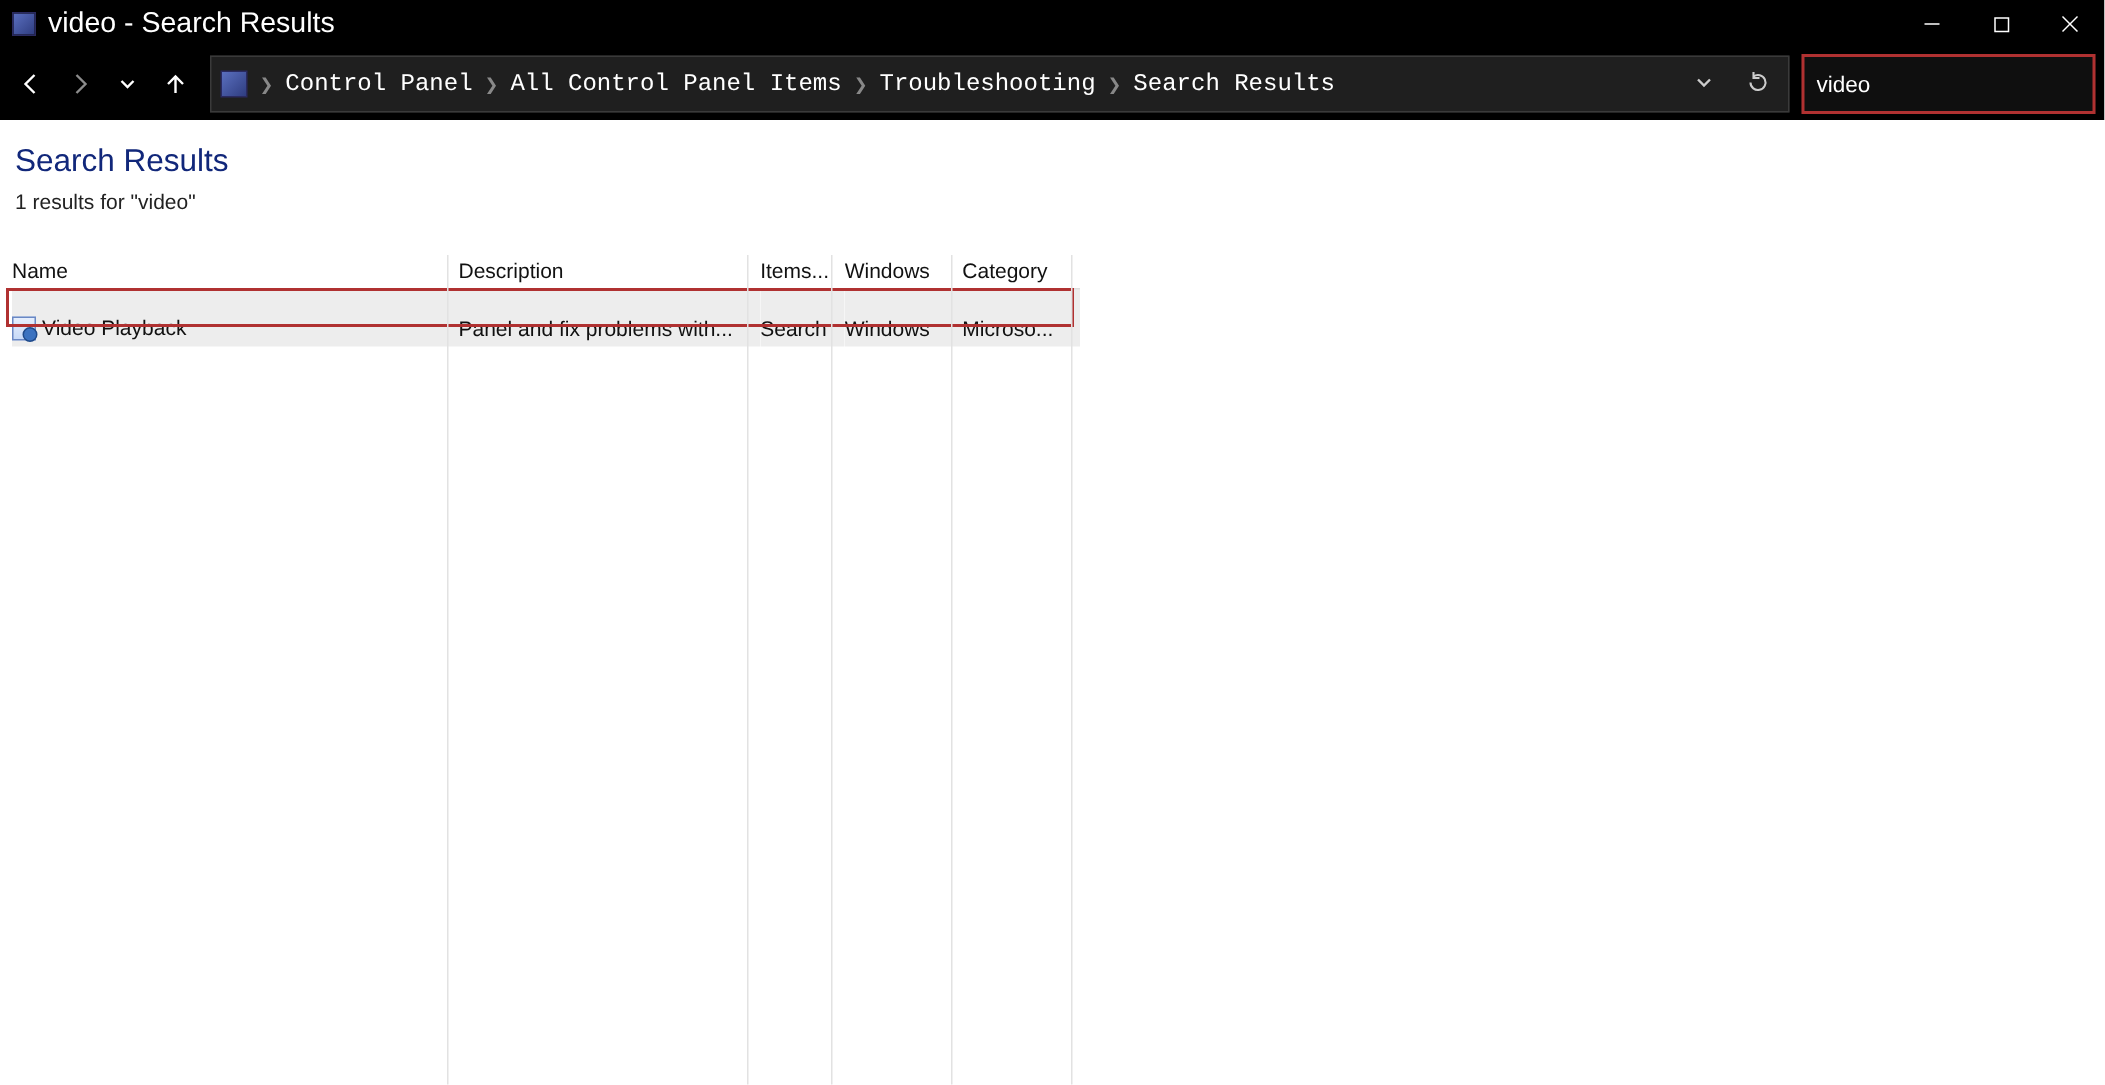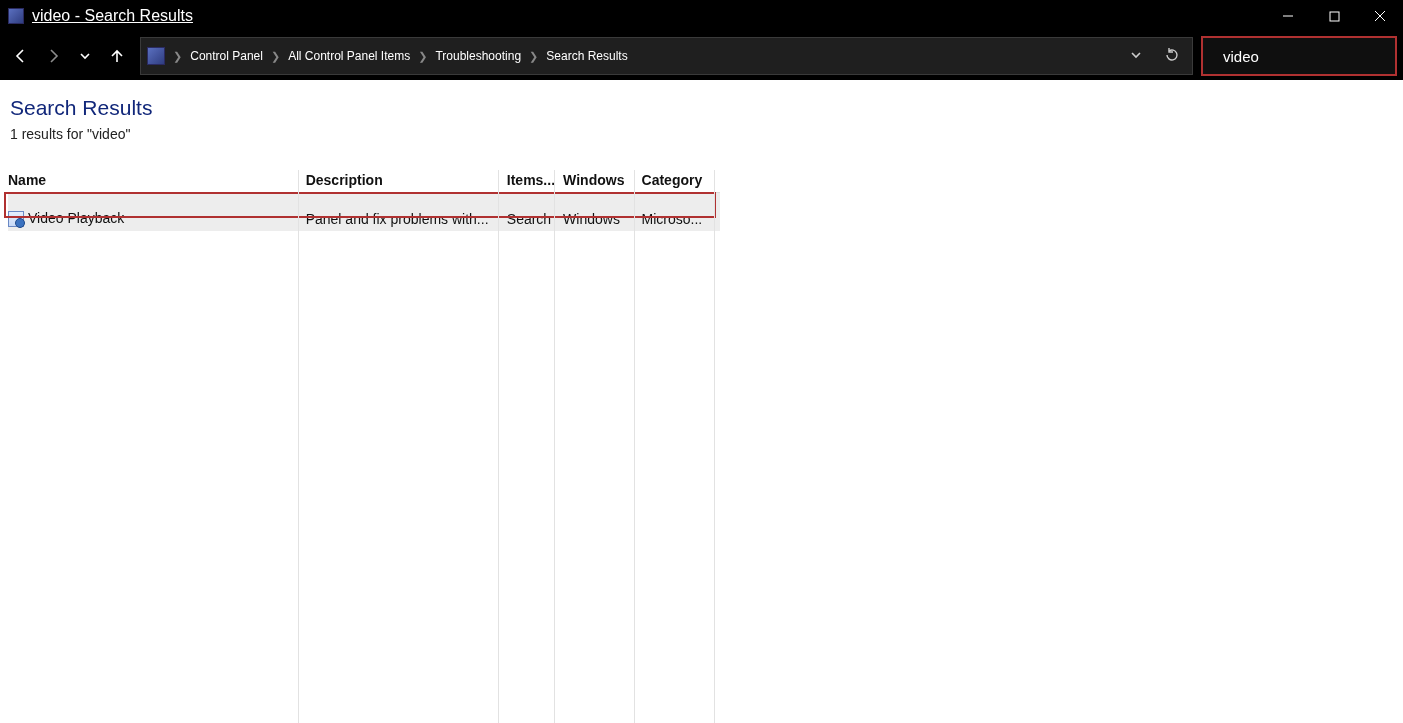--- a/index.html
+++ b/index.html
@@ -21,21 +21,21 @@
     display: flex;
     align-items: center;
     padding-left: 8px;
   }
   .title-bar .app-icon {
     width: 16px; height: 16px;
     background: linear-gradient(135deg,#5a6fbf 0%,#2f3d80 100%);
     border: 1px solid #2a2a60;
     margin-right: 8px;
   }
-  .title-bar .title-text { font-size: 16px; color: #fff; text-decoration: underline; }
+  .title-bar .title-text { font-size: 19px; color: #fff; }
   .title-bar .spacer { flex: 1; }
   .win-btn {
     width: 46px; height: 32px;
     display:flex; align-items:center; justify-content:center;
     color:#fff; font-size:12px;
   }
   .win-btn svg { stroke:#fff; fill:none; }
 
   
   .nav-bar {
@@ -59,39 +59,39 @@
     margin: 0 6px;
     background: #1f1f1f;
     border: 1px solid #3a3a3a;
     display:flex;
     align-items:center;
     padding: 0 6px;
     color:#fff;
     gap:8px;
     overflow:hidden;
   }
-  .address-box .crumb { white-space:nowrap; font-size:12px; color:#fff; }
+  .address-box .crumb { white-space:nowrap; font-size:16px; color:#fff;font-family:Liberation Mono, monospace; }
   .address-box .chev { color:#888; font-size:11px; }
   .address-box .addr-icon {
     width:18px; height:18px;
     background: linear-gradient(135deg,#5a6fbf 0%,#2f3d80 100%);
     border:1px solid #2a2a60;
   }
   .address-box .addr-spacer { flex:1; }
   .address-box .addr-action { width:28px; text-align:center; color:#ccc; }
   .address-box .addr-action svg { stroke:#ccc; fill:none; }
 
   .search-box {
     width: 196px;
     height: 40px;
     background:#0f0f0f;
     border:2px solid #b03131;
     display:flex;
     align-items:center;
-    padding:0 20px;
+    padding:0 8px;
     color:#fff;
   }
   .search-input {
     flex:1;
     background:transparent;
     border:none;
     outline:none;
     color:#fff;
     font-size:15px;
     font-family:inherit;
@@ -120,21 +120,21 @@
   .table-wrap {
     position: relative;
   }
   table {
     border-collapse: collapse;
     table-layout: fixed;
     width: 712px;
   }
   th {
     text-align:left;
-    font-weight:700;
+    font-weight:400;
     font-size:14px;
     color:#111;
     padding: 2px 6px 4px 0;
     border-bottom:1px solid #ddd;
     background:#fff;
     overflow:hidden;
     white-space:nowrap;
     text-overflow:clip;
   }
   td {

